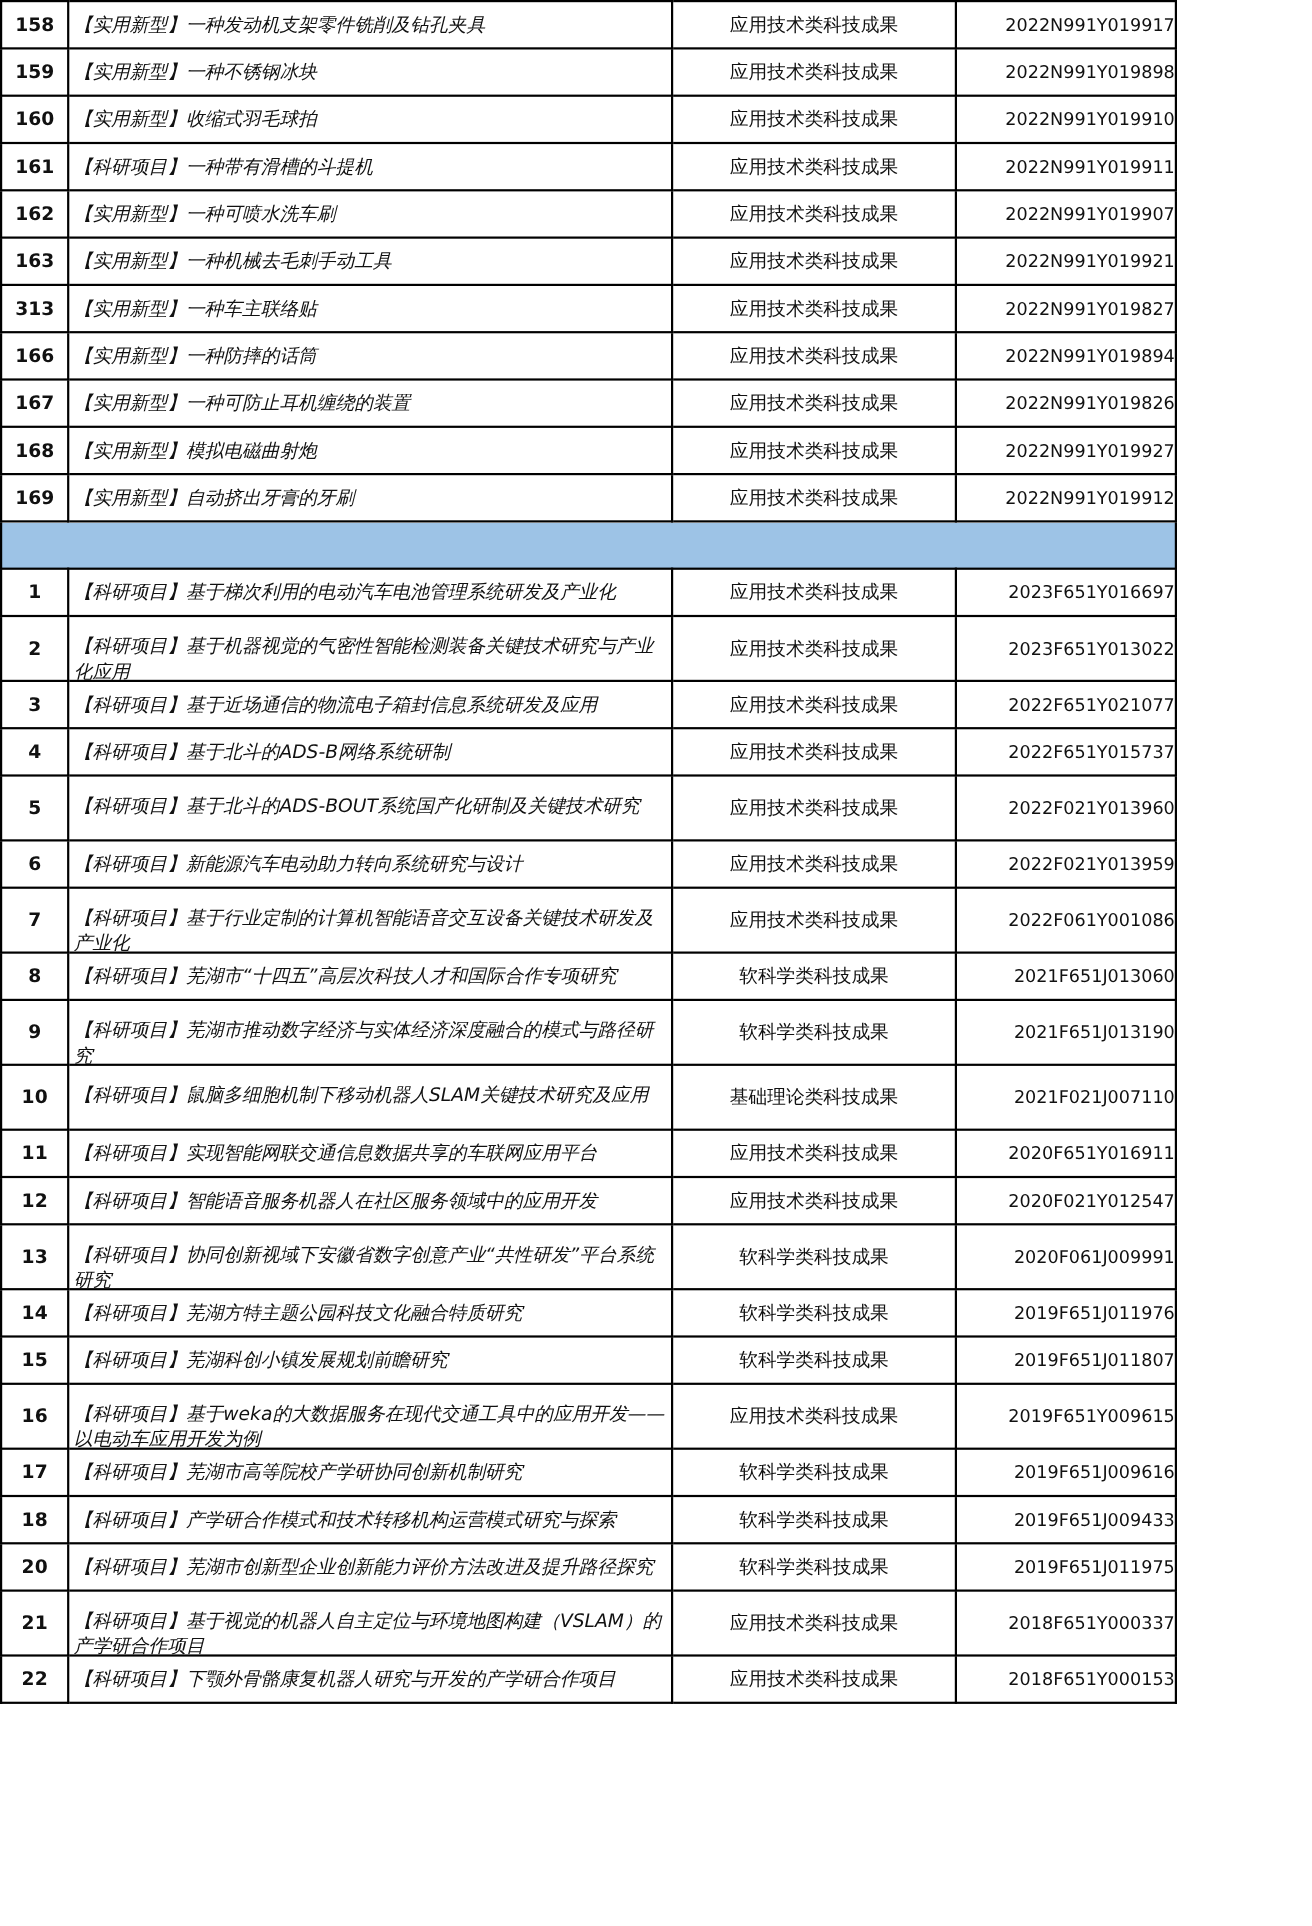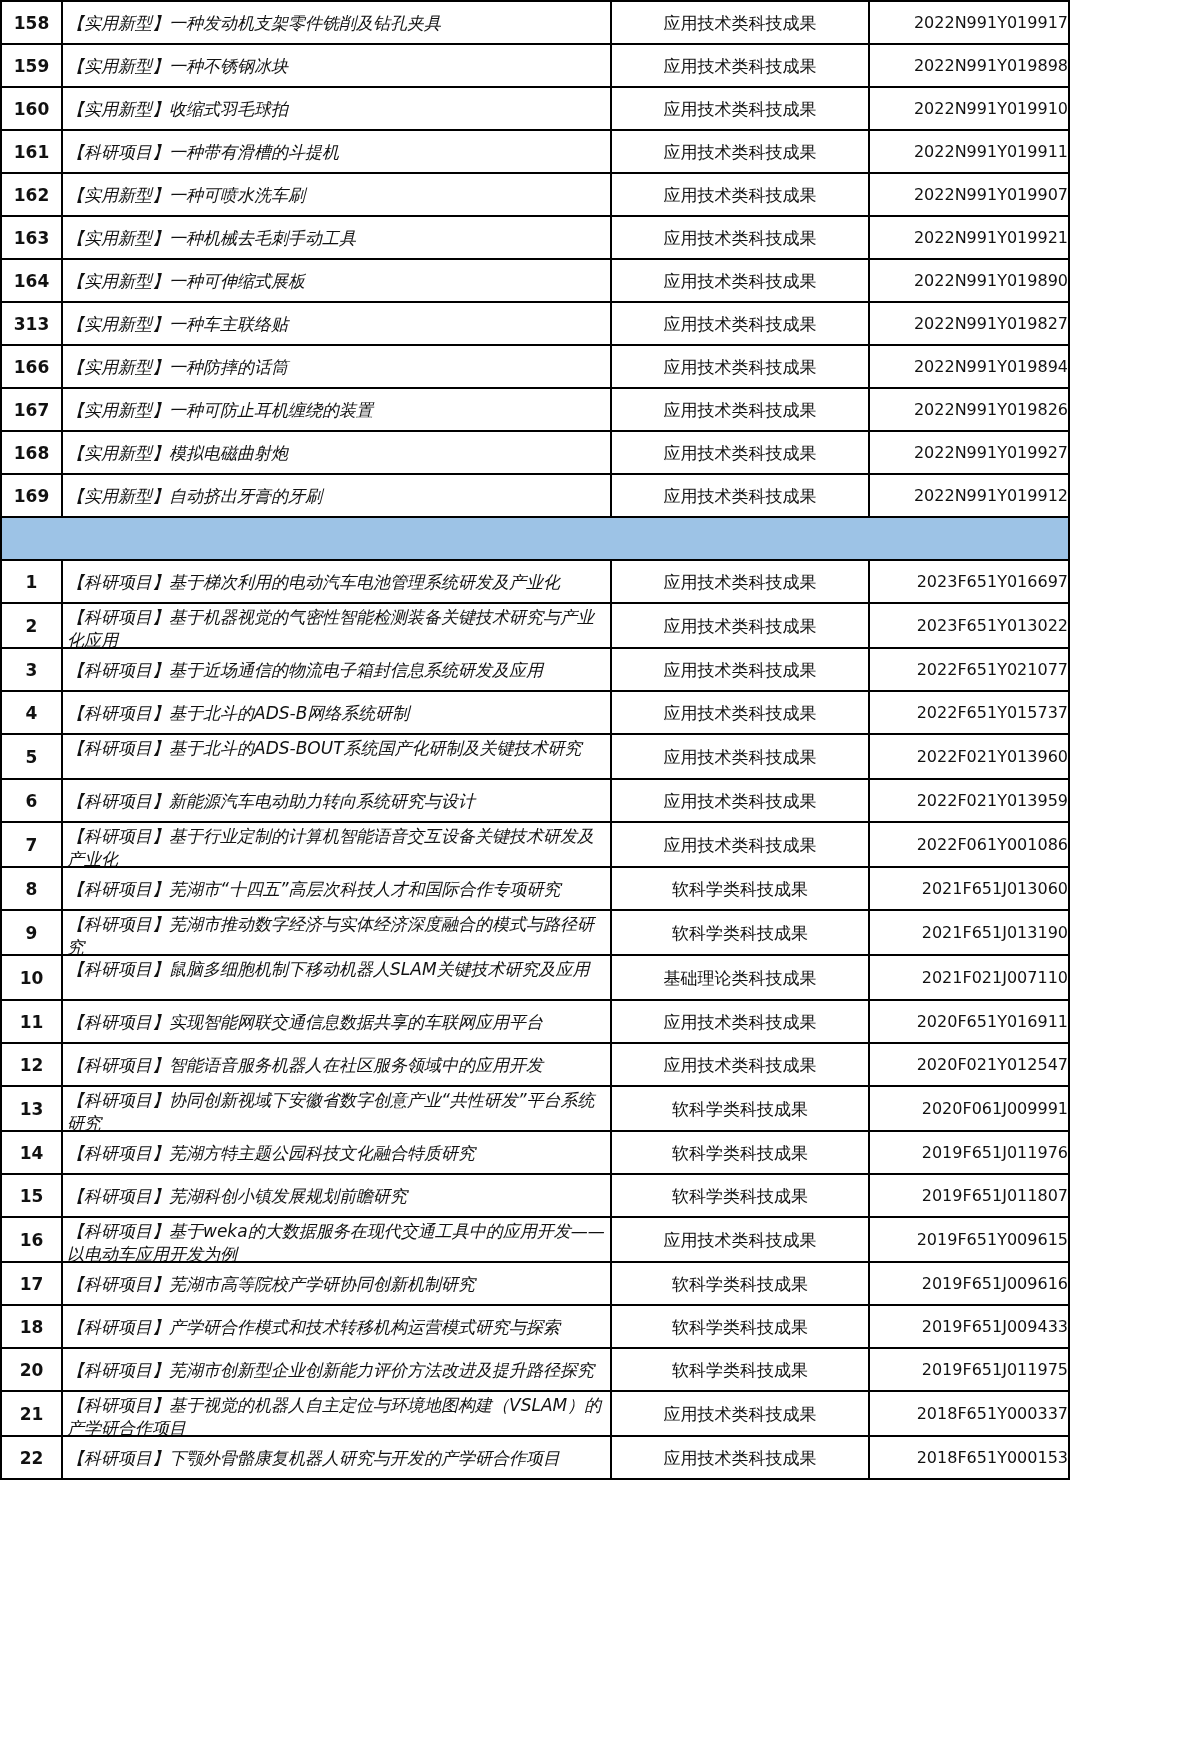--- a/index.html
+++ b/index.html
@@ -6,21 +6,21 @@
   body { width: 1193px; height: 1751px; overflow: hidden; position: relative; font-family: "DejaVu Sans", "Liberation Sans", sans-serif; color: #111; }
   .sheet { position: absolute; left: 0; top: 0; width: 1068px; }
   table { border-collapse: collapse; table-layout: fixed; width: 1068px; }
   col.c-no { width: 61px; }
   col.c-title { width: 549px; }
   col.c-cat { width: 258px; }
   col.c-code { width: 200px; }
   td { border: 2px solid #000; height: 41px; padding: 0; font-size: 17px; line-height: 22px; vertical-align: middle; overflow: hidden; }
   td.no { text-align: center; font-weight: bold; font-size: 17px; }
   td.title { padding-left: 4px; text-align: left; font-style: italic; }
-  td.title.wrap { line-height: 23px; vertical-align: top; padding-top: 2px; }
+  td.title.wrap { line-height: 23px; vertical-align: top; padding-top: 16px; }
   td.cat { text-align: center; }
   td.code { text-align: right; font-size: 16px; }
   tr.sep td { background: #9dc3e6; height: 41px; }
   .wrapbox { height: 41px; overflow: hidden; }
 </style>
 </head>
 <body>
 
 <div class="sheet">
   <table>
@@ -61,26 +61,20 @@
     <td class="cat">应用技术类科技成果</td>
     <td class="code">2022N991Y019907</td>
   </tr>
         <tr>
     <td class="no">163</td>
     <td class="title">【实用新型】一种机械去毛刺手动工具</td>
     <td class="cat">应用技术类科技成果</td>
     <td class="code">2022N991Y019921</td>
   </tr>
         <tr>
-    <td class="no">164</td>
-    <td class="title">【实用新型】一种可伸缩式展板</td>
-    <td class="cat">应用技术类科技成果</td>
-    <td class="code">2022N991Y019890</td>
-  </tr>
-        <tr>
     <td class="no">313</td>
     <td class="title">【实用新型】一种车主联络贴</td>
     <td class="cat">应用技术类科技成果</td>
     <td class="code">2022N991Y019827</td>
   </tr>
         <tr>
     <td class="no">166</td>
     <td class="title">【实用新型】一种防摔的话筒</td>
     <td class="cat">应用技术类科技成果</td>
     <td class="code">2022N991Y019894</td>

